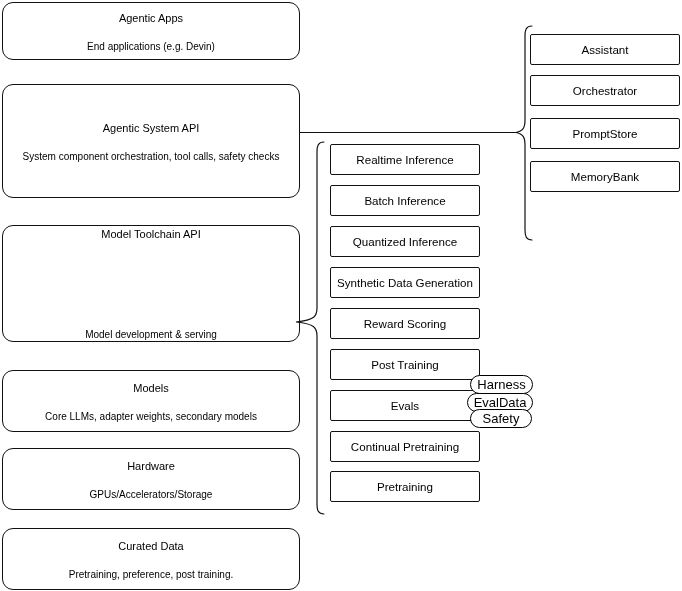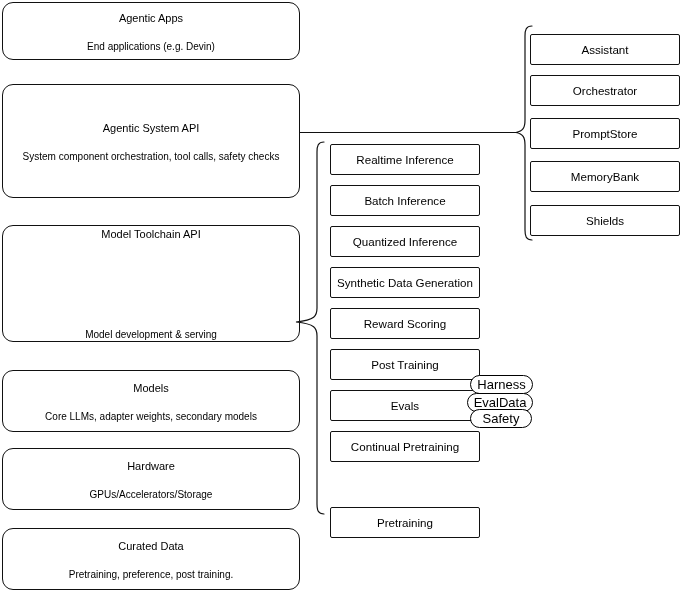--- a/index.html
+++ b/index.html
@@ -160,21 +160,21 @@
   </div>
   <div class="chip" style="left:330px; top:349px; width:150px; height:31px;">
     <span>Post Training</span>
   </div>
   <div class="chip" style="left:330px; top:390px; width:150px; height:31px;">
     <span>Evals</span>
   </div>
   <div class="chip" style="left:330px; top:431px; width:150px; height:31px;">
     <span>Continual Pretraining</span>
   </div>
-  <div class="chip" style="left:330px; top:471px; width:150px; height:31px;margin-top:36px;">
+  <div class="chip" style="left:330px; top:471px; width:150px; height:31px;">
     <span>Pretraining</span>
   </div>
 
   <div class="pill" style="left:470px; top:375px; width:63px; height:19px;">
     <span>Harness</span>
   </div>
   <div class="pill" style="left:467px; top:393px; width:66px; height:19px;">
     <span>EvalData</span>
   </div>
   <div class="pill" style="left:470px; top:409px; width:62px; height:19px;">
@@ -186,17 +186,14 @@
   </div>
   <div class="chip" style="left:530px; top:75px; width:150px; height:31px;">
     <span>Orchestrator</span>
   </div>
   <div class="chip" style="left:530px; top:118px; width:150px; height:31px;">
     <span>PromptStore</span>
   </div>
   <div class="chip" style="left:530px; top:161px; width:150px; height:31px;">
     <span>MemoryBank</span>
   </div>
-  <div class="chip" style="left:530px; top:205px; width:150px; height:31px;">
-    <span>Shields</span>
-  </div>
 
 </div>
 
 </body></html>

